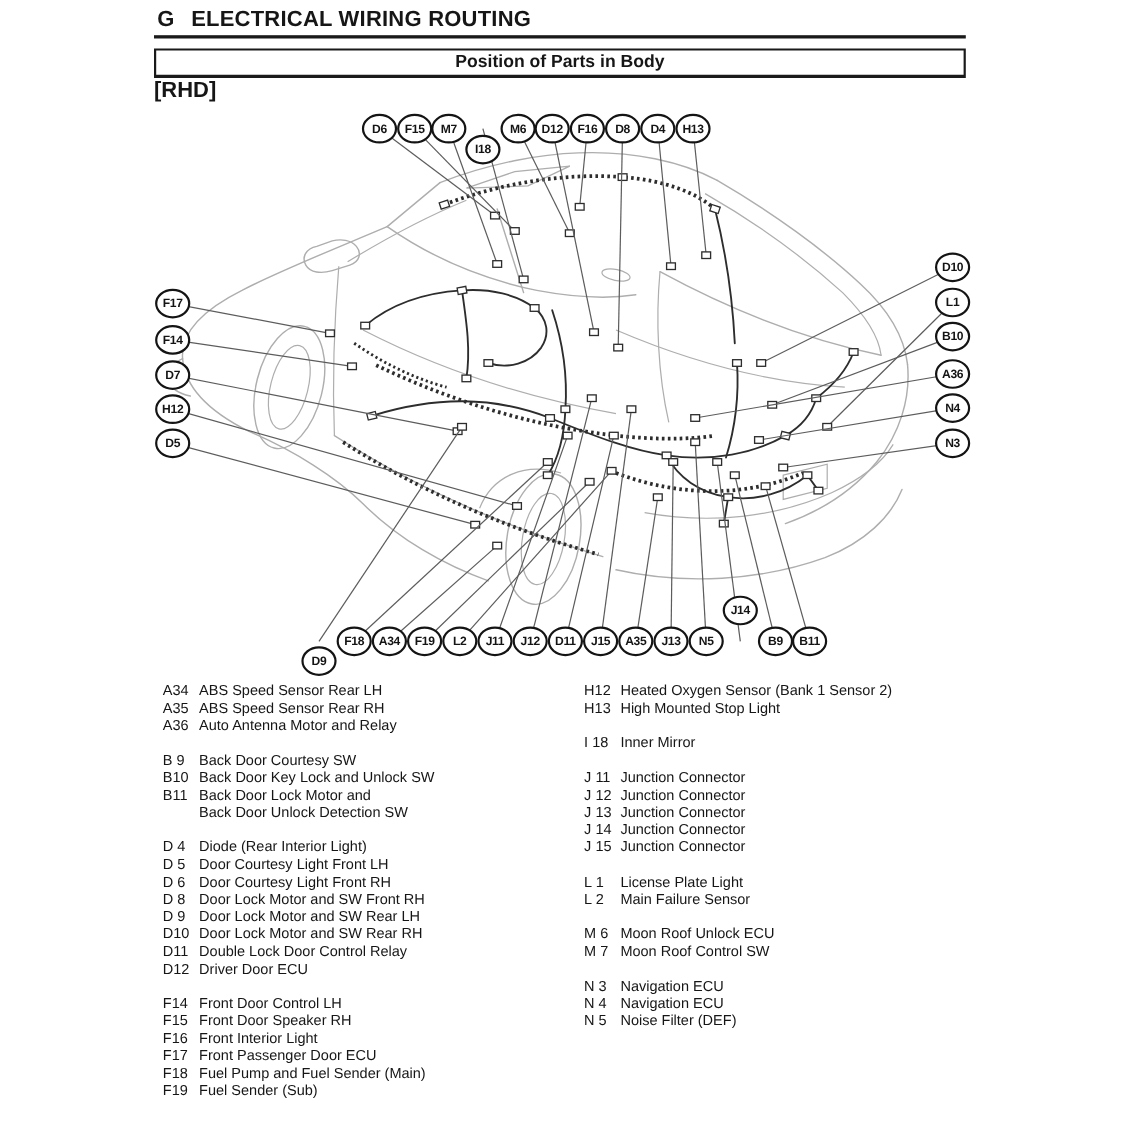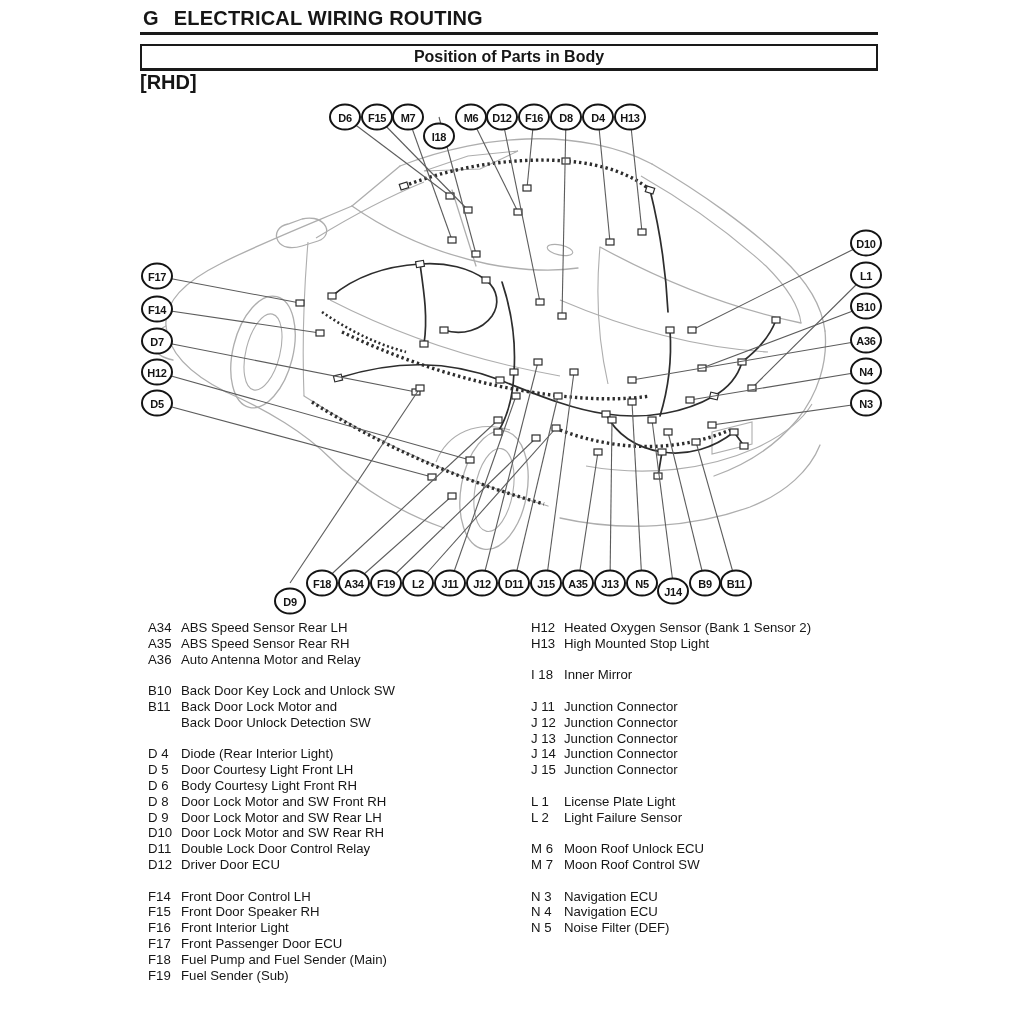--- a/index.html
+++ b/index.html
@@ -227,21 +227,21 @@
     <div class="callout" style="left: 354px; top: 583px;">A34</div>
     <div class="callout" style="left: 386px; top: 583px;">F19</div>
     <div class="callout" style="left: 418px; top: 583px;">L2</div>
     <div class="callout" style="left: 450px; top: 583px;">J11</div>
     <div class="callout" style="left: 482px; top: 583px;">J12</div>
     <div class="callout" style="left: 514px; top: 583px;">D11</div>
     <div class="callout" style="left: 546px; top: 583px;">J15</div>
     <div class="callout" style="left: 578px; top: 583px;">A35</div>
     <div class="callout" style="left: 610px; top: 583px;">J13</div>
     <div class="callout" style="left: 642px; top: 583px;">N5</div>
-    <div class="callout" style="left: 673px; top: 591px;">J14</div>
+    <div class="callout" style="left: 673px; top: 555px;">J14</div>
     <div class="callout" style="left: 705px; top: 583px;">B9</div>
     <div class="callout" style="left: 736px; top: 583px;">B11</div>
   </div>
 
 <div id="legend-left" class="legend-col">
     <div class="lg-group">
       <div class="lg-row">
         <span class="lg-code">A34</span>
         <span class="lg-name">ABS Speed Sensor Rear LH</span>
       </div>
@@ -249,20 +249,24 @@
         <span class="lg-code">A35</span>
         <span class="lg-name">ABS Speed Sensor Rear RH</span>
       </div>
       <div class="lg-row">
         <span class="lg-code">A36</span>
         <span class="lg-name">Auto Antenna Motor and Relay</span>
       </div>
     </div>
     <div class="lg-group">
       <div class="lg-row">
+        <span class="lg-code">B 9</span>
+        <span class="lg-name">Back Door Courtesy SW</span>
+      </div>
+      <div class="lg-row">
         <span class="lg-code">B10</span>
         <span class="lg-name">Back Door Key Lock and Unlock SW</span>
       </div>
       <div class="lg-row">
         <span class="lg-code">B11</span>
         <span class="lg-name">Back Door Lock Motor and</span>
       </div>
       <div class="lg-row">
         <span class="lg-code"></span>
         <span class="lg-name">Back Door Unlock Detection SW</span>
@@ -272,21 +276,21 @@
       <div class="lg-row">
         <span class="lg-code">D 4</span>
         <span class="lg-name">Diode (Rear Interior Light)</span>
       </div>
       <div class="lg-row">
         <span class="lg-code">D 5</span>
         <span class="lg-name">Door Courtesy Light Front LH</span>
       </div>
       <div class="lg-row">
         <span class="lg-code">D 6</span>
-        <span class="lg-name">Body Courtesy Light Front RH</span>
+        <span class="lg-name">Door Courtesy Light Front RH</span>
       </div>
       <div class="lg-row">
         <span class="lg-code">D 8</span>
         <span class="lg-name">Door Lock Motor and SW Front RH</span>
       </div>
       <div class="lg-row">
         <span class="lg-code">D 9</span>
         <span class="lg-name">Door Lock Motor and SW Rear LH</span>
       </div>
       <div class="lg-row">
@@ -368,21 +372,21 @@
         <span class="lg-name">Junction Connector</span>
       </div>
     </div>
     <div class="lg-group">
       <div class="lg-row">
         <span class="lg-code">L 1</span>
         <span class="lg-name">License Plate Light</span>
       </div>
       <div class="lg-row">
         <span class="lg-code">L 2</span>
-        <span class="lg-name">Light Failure Sensor</span>
+        <span class="lg-name">Main Failure Sensor</span>
       </div>
     </div>
     <div class="lg-group">
       <div class="lg-row">
         <span class="lg-code">M 6</span>
         <span class="lg-name">Moon Roof Unlock ECU</span>
       </div>
       <div class="lg-row">
         <span class="lg-code">M 7</span>
         <span class="lg-name">Moon Roof Control SW</span>

